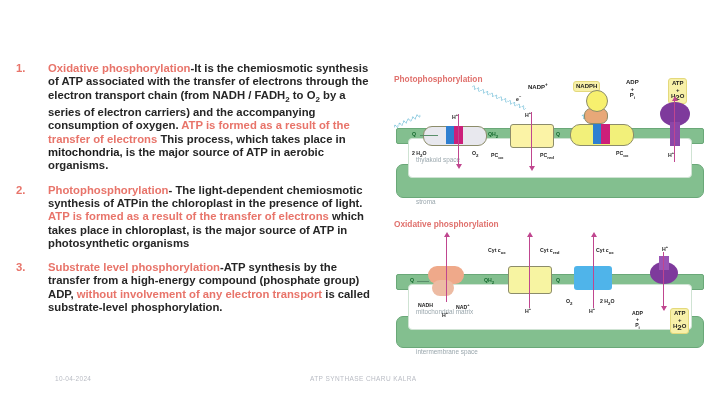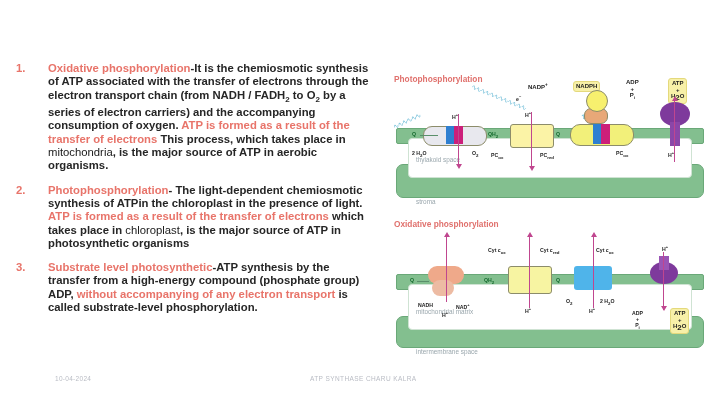--- a/index.html
+++ b/index.html
@@ -36,21 +36,21 @@
     color:#262626;
     font-weight:bold;
   }
   .bullet .num{
     position:absolute;left:2px;top:0;
     color:#e8746a;
     font-weight:bold;
     font-size:11.3px;
   }
   .hl{color:#e8746a;font-weight:bold;}
-  .bold{color:#1a1a1a;font-weight:normal;}
+  .bold{color:#1a1a1a;font-weight:bold;}
   .plain{font-weight:bold;color:#262626;}
   sub{font-size:8px;}
 
   
   .footer-date{
     position:absolute;left:55px;top:375px;
     font-size:6.5px;color:#b9bcc4;letter-spacing:.3px;
   }
   .footer-note{
     position:absolute;left:310px;top:375px;
@@ -139,21 +139,21 @@
       <span class="hl">Oxidative phosphorylation</span><span class="plain">-It is the chemiosmotic synthesis of ATP associated with the transfer of electrons through the electron transport chain (from NADH / FADH<sub>2</sub> to O<sub>2</sub> by a series of electron carriers) and the accompanying consumption of oxygen. </span><span class="hl">ATP is formed as a result of the transfer of electrons</span><span class="plain"> This process, which takes place in </span><span class="bold">mitochondria</span><span class="plain">, is the major source of ATP in aerobic organisms.</span>
     </div>
 
     <div class="bullet">
       <span class="num">2.</span>
       <span class="hl">Photophosphorylation</span><span class="plain">- The light-dependent chemiosmotic synthesis of ATPin the chloroplast in the presence of light. </span><span class="hl">ATP is formed as a result of the transfer of electrons</span><span class="plain"> which takes place in </span><span class="bold">chloroplast</span><span class="plain">, is the major source of ATP in photosynthetic organisms</span>
     </div>
 
     <div class="bullet">
       <span class="num">3.</span>
-      <span class="hl">Substrate level photosynthetic</span><span class="plain">-ATP synthesis by the transfer from a high-energy compound (phosphate group) ADP, </span><span class="hl">without accompanying of any electron transport</span><span class="plain"> is called substrate-level phosphorylation.</span>
+      <span class="hl">Substrate level phosphorylation</span><span class="plain">-ATP synthesis by the transfer from a high-energy compound (phosphate group) ADP, </span><span class="hl">without involvement of any electron transport</span><span class="plain"> is called substrate-level phosphorylation.</span>
     </div>
   </div>
 
   <div class="diagram" style="left:388px;top:66px;width:326px;height:136px;">
 
     <div class="dg-title" style="left:6px;top:8px;">Photophosphorylation</div>
 
     <div class="photon" style="left:85px;top:17px;transform:rotate(22deg);">∿∿∿∿∿∿∿∿∿∿∿∿</div>
     <div class="photon" style="left:4px;top:58px;transform:rotate(-25deg);">∿∿∿∿∿∿</div>
     <div class="photon" style="left:195px;top:46px;transform:rotate(30deg);">∿∿∿∿∿∿</div>

